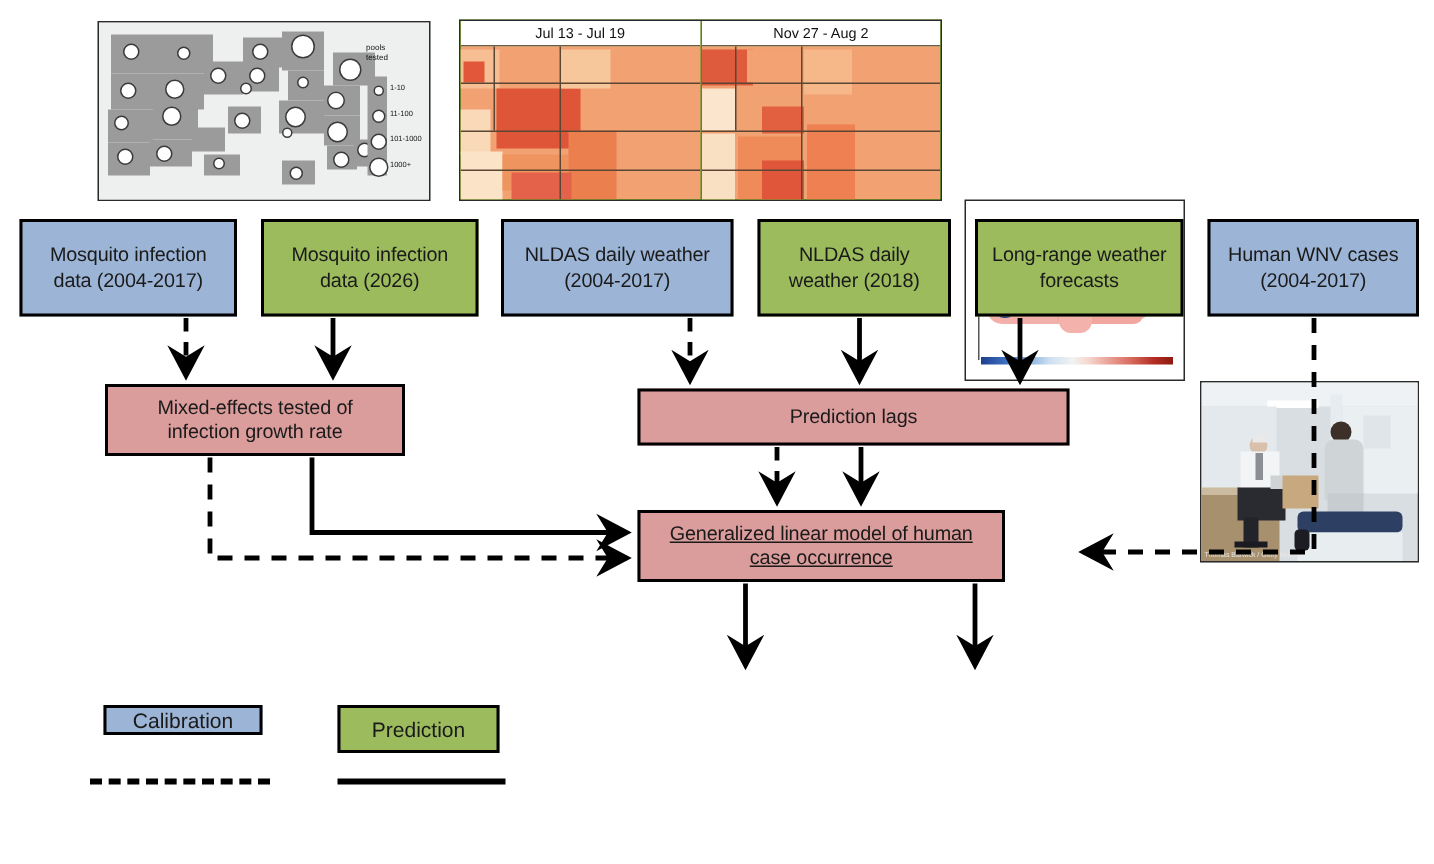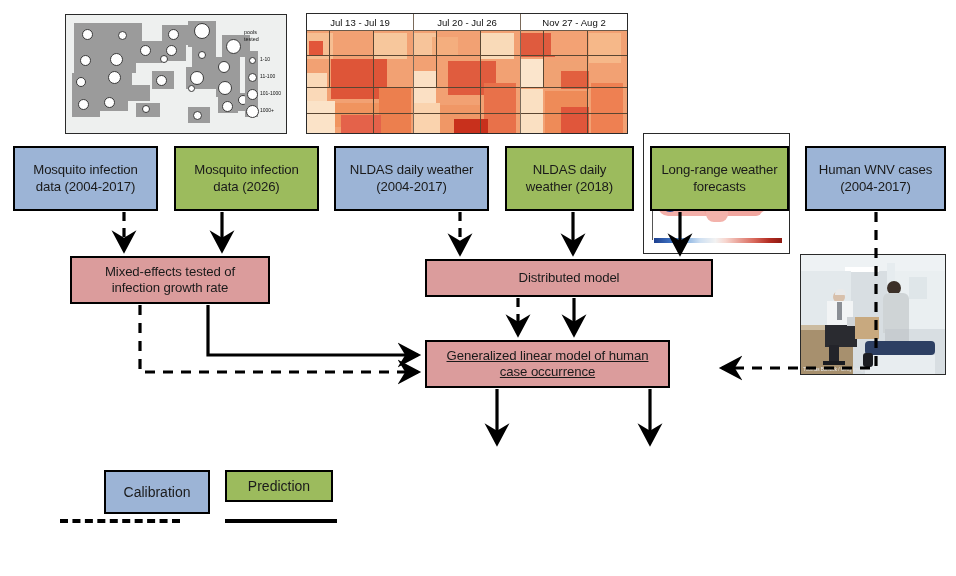--- a/index.html
+++ b/index.html
@@ -134,39 +134,20 @@
       <div class="wxbody">
         <div class="wxblob" style="left:-4px;top:2px;width:30px;height:26px;background:#F6BE92;"></div>
         <div class="wxblob" style="left:2px;top:10px;width:14px;height:14px;background:#E2563A;"></div>
         <div class="wxblob" style="left:24px;top:28px;width:56px;height:40px;background:#DE5538;"></div>
         <div class="wxblob" style="left:-2px;top:42px;width:22px;height:30px;background:#FAD9B8;"></div>
         <div class="wxblob" style="left:-2px;top:70px;width:30px;height:34px;background:#FBE3C8;"></div>
         <div class="wxblob" style="left:28px;top:72px;width:44px;height:24px;background:#F0945F;"></div>
         <div class="wxblob" style="left:66px;top:2px;width:34px;height:26px;background:#F7C79C;"></div>
         <div class="wxblob" style="left:72px;top:56px;width:32px;height:46px;background:#EC7F4E;"></div>
         <div class="wxblob" style="left:34px;top:84px;width:40px;height:20px;background:#E4624A;"></div>
-        <div class="wxline" style="left:0;top:24px;width:100%;height:1px;"></div>
-        <div class="wxline" style="left:0;top:56px;width:100%;height:1px;"></div>
-        <div class="wxline" style="left:0;top:82px;width:100%;height:1px;"></div>
-        <div class="wxline" style="left:22px;top:0;width:1px;height:56px;"></div>
-        <div class="wxline" style="left:66px;top:0;width:1px;height:104px;"></div>
-      </div>
-    </div>
-    <div class="wxp">
-      <div class="wxhdr">Jul 20 - Jul 26</div>
-      <div class="wxbody">
-        <div class="wxblob" style="left:-4px;top:2px;width:26px;height:22px;background:#F7C49A;"></div>
-        <div class="wxblob" style="left:18px;top:6px;width:26px;height:18px;background:#F4AE7E;"></div>
-        <div class="wxblob" style="left:34px;top:30px;width:48px;height:34px;background:#E05C3E;"></div>
-        <div class="wxblob" style="left:-2px;top:40px;width:24px;height:34px;background:#FBE0C4;"></div>
-        <div class="wxblob" style="left:-2px;top:72px;width:28px;height:32px;background:#FAD3AE;"></div>
-        <div class="wxblob" style="left:26px;top:74px;width:40px;height:30px;background:#F09766;"></div>
-        <div class="wxblob" style="left:66px;top:2px;width:34px;height:26px;background:#F9DAB8;"></div>
-        <div class="wxblob" style="left:70px;top:52px;width:32px;height:52px;background:#E8714A;"></div>
-        <div class="wxblob" style="left:40px;top:88px;width:34px;height:16px;background:#C8301C;"></div>
         <div class="wxline" style="left:0;top:24px;width:100%;height:1px;"></div>
         <div class="wxline" style="left:0;top:56px;width:100%;height:1px;"></div>
         <div class="wxline" style="left:0;top:82px;width:100%;height:1px;"></div>
         <div class="wxline" style="left:22px;top:0;width:1px;height:56px;"></div>
         <div class="wxline" style="left:66px;top:0;width:1px;height:104px;"></div>
       </div>
     </div>
     <div class="wxp">
       <div class="wxhdr">Nov 27 - Aug 2</div>
       <div class="wxbody">
@@ -254,21 +235,21 @@
     <span>Long-range weather forecasts</span>
   </div>
   <div class="abs fbox calib" style="left:805px;top:146px;width:141px;height:65px;">
     <span>Human WNV cases (2004-2017)</span>
   </div>
 
   <div class="abs fbox model" style="left:70px;top:256px;width:200px;height:48px;">
     <span>Mixed-effects tested of infection growth rate</span>
   </div>
   <div class="abs fbox model" style="left:425px;top:259px;width:288px;height:38px;">
-    <span>Distributed model</span>
+    <span>Prediction lags</span>
   </div>
   <div class="abs fbox model" style="left:425px;top:340px;width:245px;height:48px;text-decoration:underline;">
     <span>Generalized linear model of human case occurrence</span>
   </div>
 
   <svg class="abs" width="956" height="576" style="left:0;top:0;pointer-events:none;">
     <defs>
       <marker id="ah" markerWidth="9" markerHeight="9" refX="6.4" refY="4.5" orient="auto" markerUnits="strokeWidth">
         <path d="M0,0.6 L7.4,4.5 L0,8.4 L2.4,4.5 Z" fill="#000"></path>
       </marker>
@@ -297,21 +278,21 @@
       <path d="M140,305 L140,372 L418,372" stroke-dasharray="10,8" marker-end="url(#ah)"></path>
 
       <path d="M876,212 L876,368 L722,368" stroke-dasharray="10,8" marker-end="url(#ah)"></path>
 
       <line x1="497" y1="389" x2="497" y2="443" marker-end="url(#ahv)"></line>
 
       <line x1="650" y1="389" x2="650" y2="443" marker-end="url(#ahv)"></line>
     </g>
   </svg>
 
-  <div class="abs legbox calib" style="left:69px;top:470px;width:106px;height:44px;margin-left:35px;">
+  <div class="abs legbox calib" style="left:69px;top:470px;width:106px;height:20px;">
     <span>Calibration</span>
   </div>
   <div class="abs legline-dash" style="left:60px;top:519px;width:120px;height:0;"></div>
 
   <div class="abs legbox pred" style="left:225px;top:470px;width:108px;height:32px;">
     <span>Prediction</span>
   </div>
   <div class="abs legline-solid" style="left:225px;top:519px;width:112px;height:0;"></div>
 
 </div>

